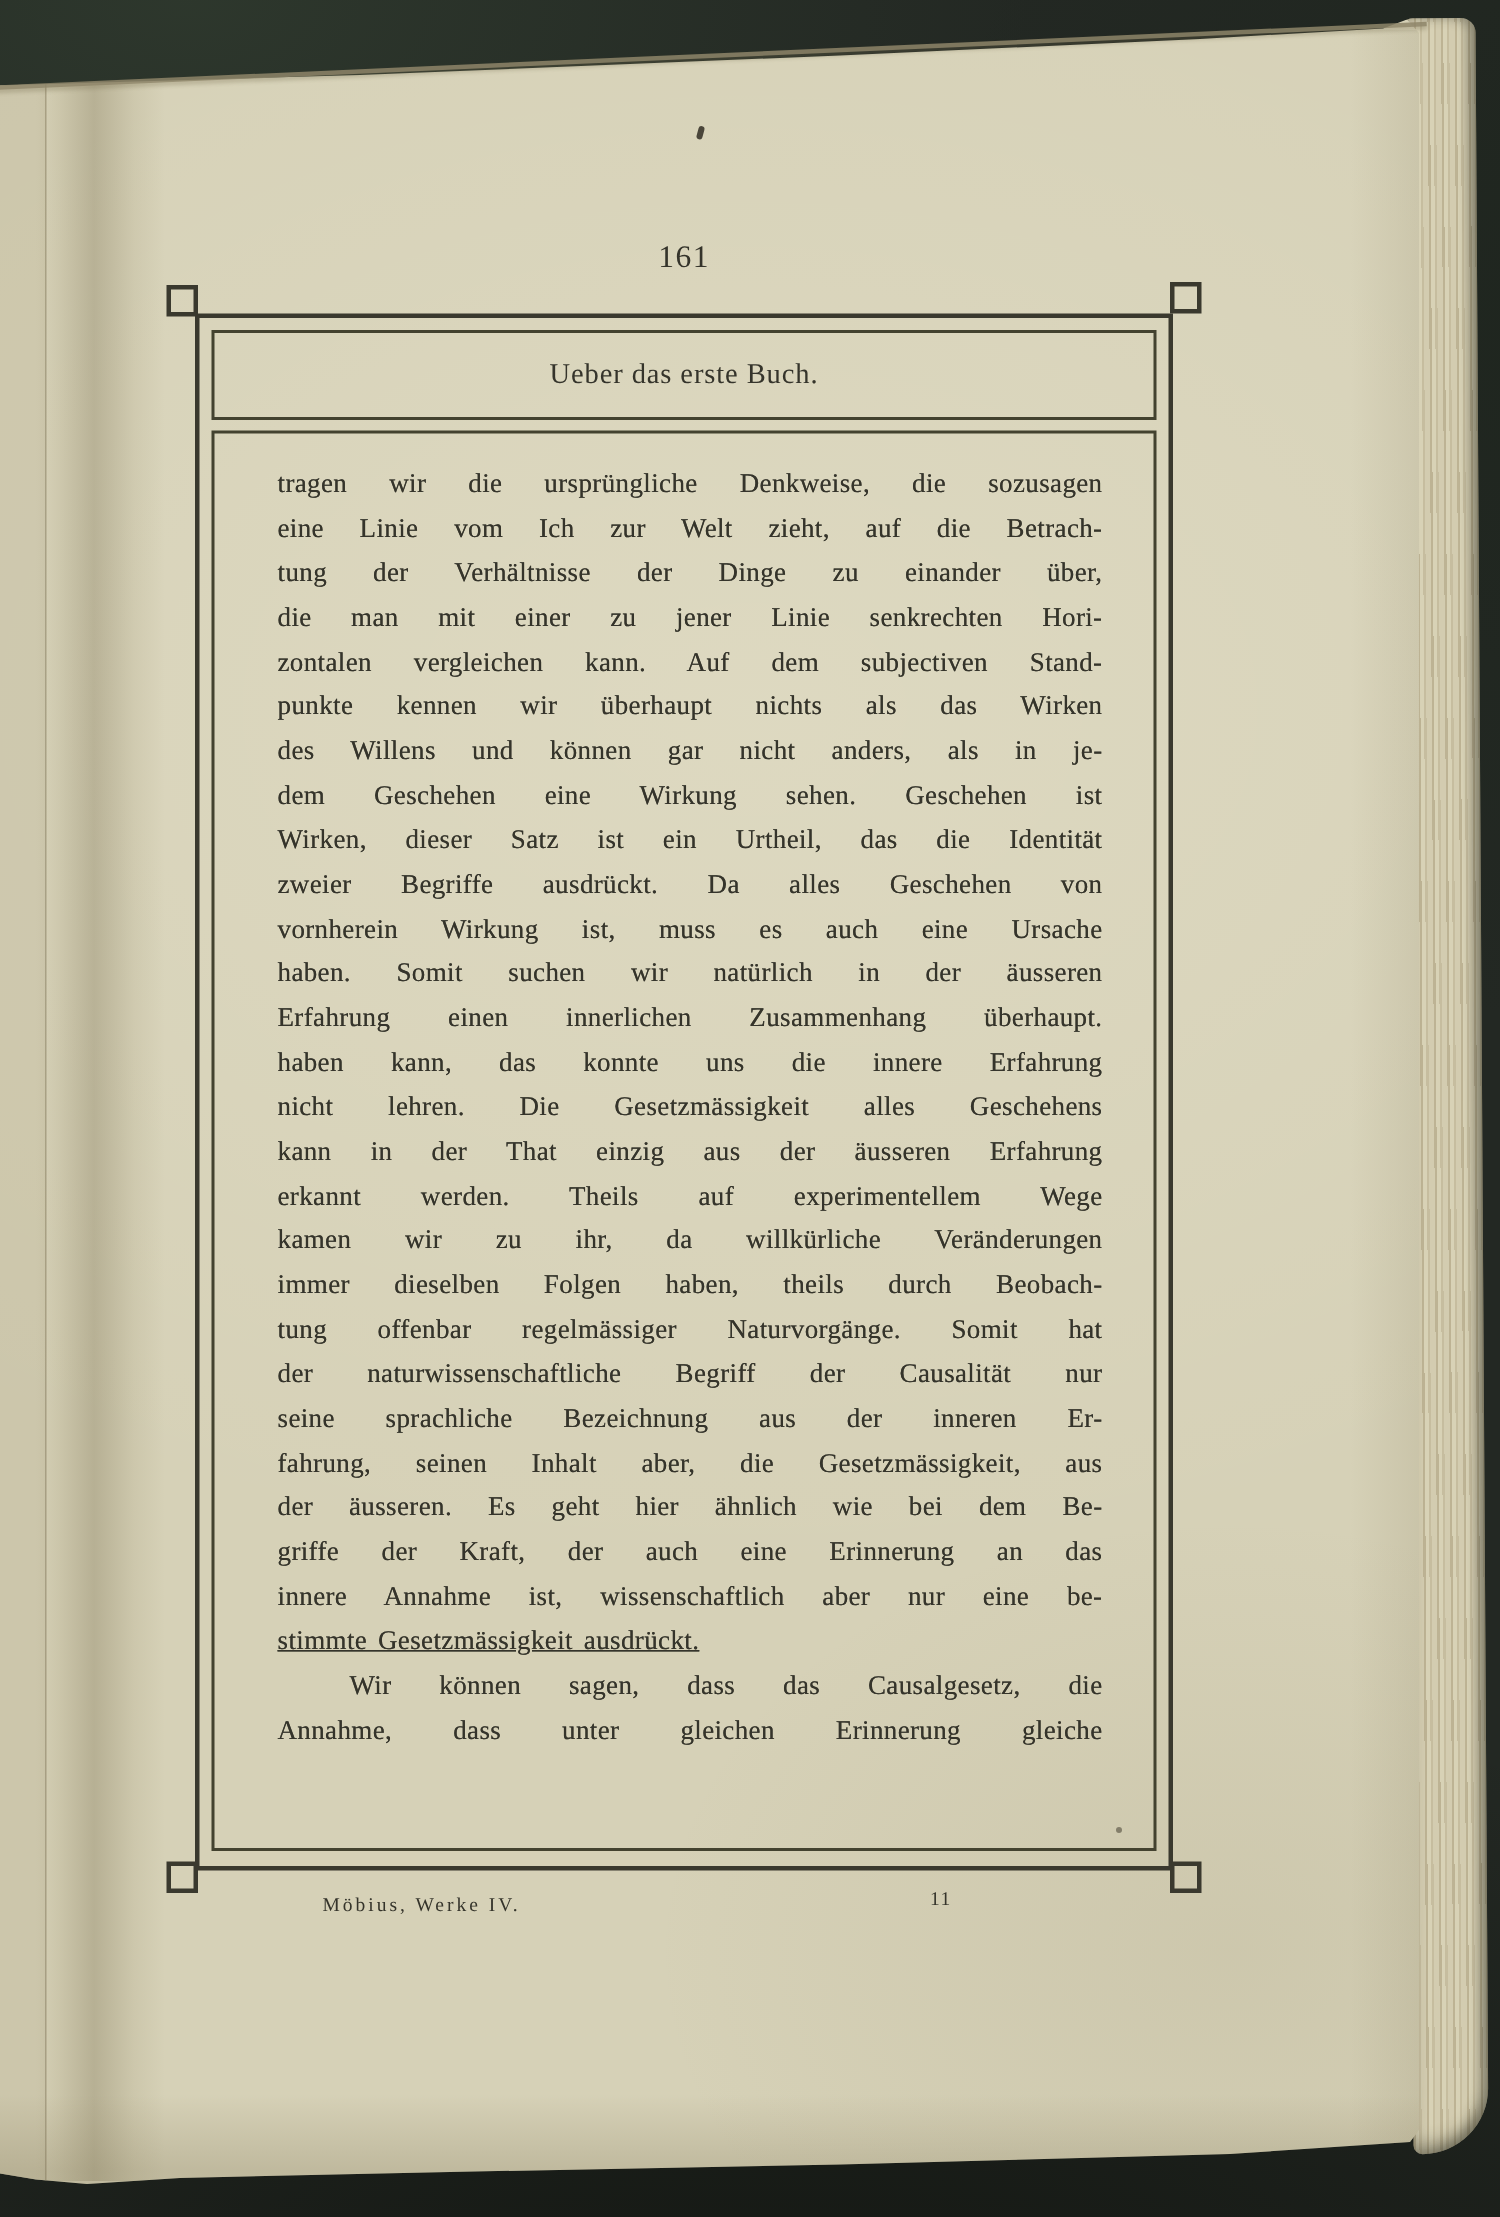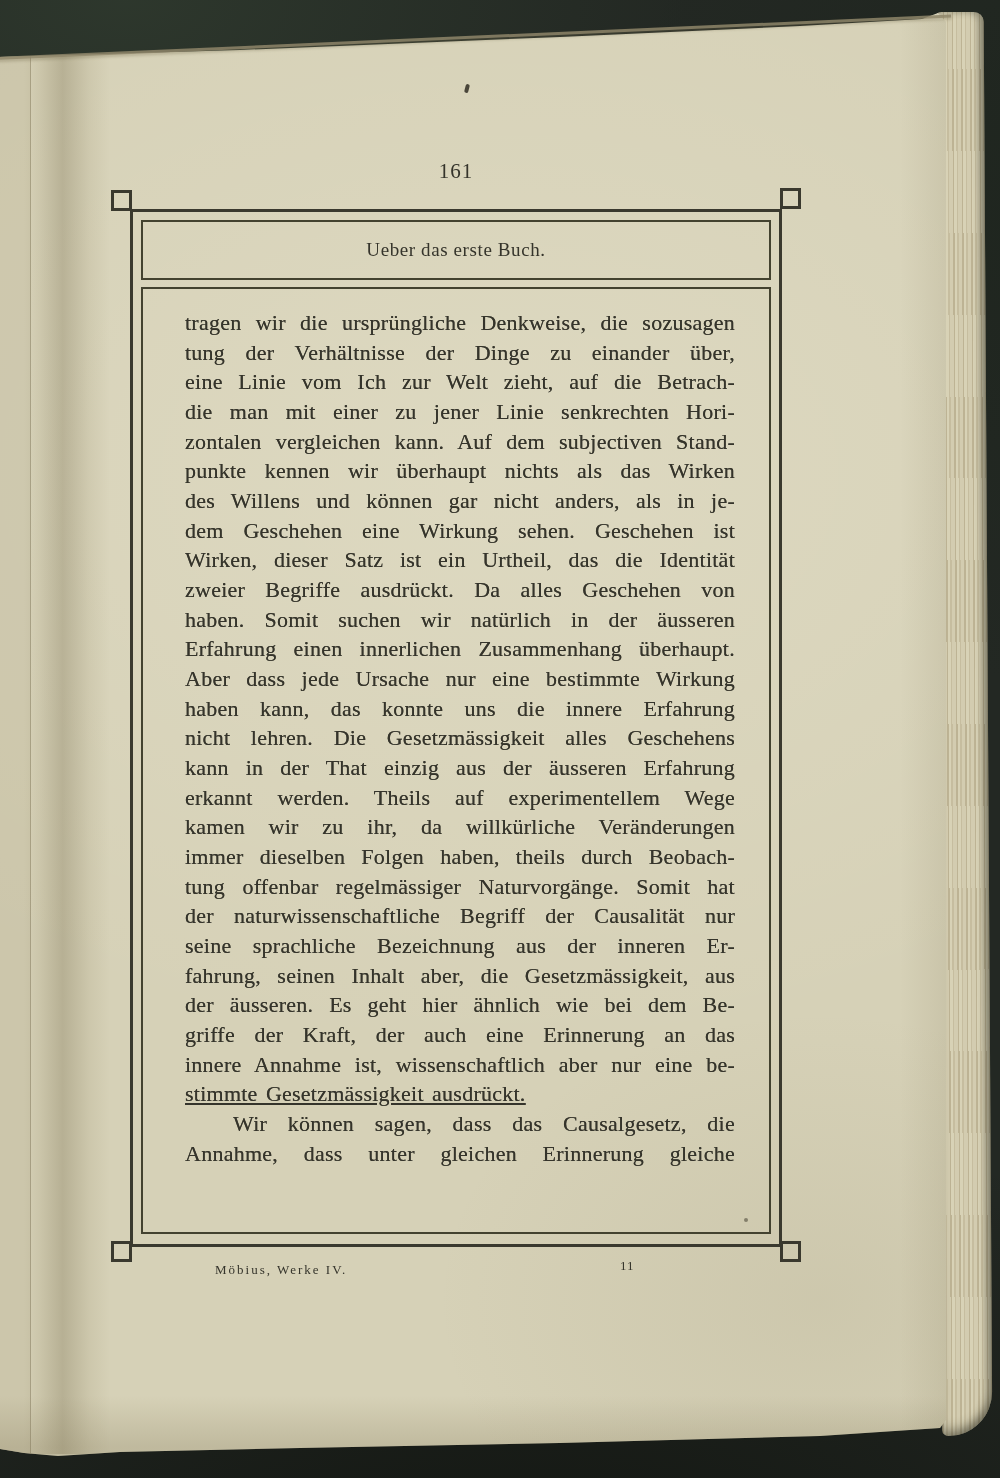--- a/index.html
+++ b/index.html
@@ -79,21 +79,21 @@
     border:2px solid #43422f;box-sizing:border-box;
     display:flex;align-items:center;justify-content:center;
   }
   .header-title{font-size:19px;letter-spacing:.6px;}
   .body-box{
     position:absolute;left:141px;top:287px;width:630px;height:947px;
     border:2px solid #43422f;box-sizing:border-box;
   }
   .text-block{
     position:absolute;left:185px;top:308px;width:550px;
-    font-size:22px;letter-spacing:.25px;word-spacing:2.5px;
+    font-size:18px;letter-spacing:.25px;word-spacing:2.5px;
     text-shadow:0 0 .4px rgba(53,52,43,.8);
   }
   .ln{
     height:29.68px;line-height:29.68px;white-space:normal;
     text-align:justify;text-align-last:justify;
   }
   .ln-end{text-align:left;text-align-last:left;text-decoration:underline;}
   .ln-indent{text-indent:48px;}
   .footer-signature{
     position:absolute;left:215px;top:1262px;font-size:13px;letter-spacing:2px;
@@ -135,32 +135,32 @@
     <div class="corner-square cs-br"></div>
 
     <div class="header-box">
       <span class="header-title ink">Ueber das erste Buch.</span>
     </div>
 
     <div class="body-box"></div>
 
     <div class="text-block ink">
       <div class="ln">tragen wir die ursprüngliche Denkweise, die sozusagen</div>
+      <div class="ln">eine Linie vom Ich zur Welt zieht, auf die Betrach-</div>
       <div class="ln">tung der Verhältnisse der Dinge zu einander über,</div>
-      <div class="ln">eine Linie vom Ich zur Welt zieht, auf die Betrach-</div>
       <div class="ln">die man mit einer zu jener Linie senkrechten Hori-</div>
       <div class="ln">zontalen vergleichen kann. Auf dem subjectiven Stand-</div>
       <div class="ln">punkte kennen wir überhaupt nichts als das Wirken</div>
       <div class="ln">des Willens und können gar nicht anders, als in je-</div>
       <div class="ln">dem Geschehen eine Wirkung sehen. Geschehen ist</div>
       <div class="ln">Wirken, dieser Satz ist ein Urtheil, das die Identität</div>
       <div class="ln">zweier Begriffe ausdrückt. Da alles Geschehen von</div>
+      <div class="ln">vornherein Wirkung ist, muss es auch eine Ursache</div>
       <div class="ln">haben. Somit suchen wir natürlich in der äusseren</div>
       <div class="ln">Erfahrung einen innerlichen Zusammenhang überhaupt.</div>
-      <div class="ln">Aber dass jede Ursache nur eine bestimmte Wirkung</div>
       <div class="ln">haben kann, das konnte uns die innere Erfahrung</div>
       <div class="ln">nicht lehren. Die Gesetzmässigkeit alles Geschehens</div>
       <div class="ln">kann in der That einzig aus der äusseren Erfahrung</div>
       <div class="ln">erkannt werden. Theils auf experimentellem Wege</div>
       <div class="ln">kamen wir zu ihr, da willkürliche Veränderungen</div>
       <div class="ln">immer dieselben Folgen haben, theils durch Beobach-</div>
       <div class="ln">tung offenbar regelmässiger Naturvorgänge. Somit hat</div>
       <div class="ln">der naturwissenschaftliche Begriff der Causalität nur</div>
       <div class="ln">seine sprachliche Bezeichnung aus der inneren Er-</div>
       <div class="ln">fahrung, seinen Inhalt aber, die Gesetzmässigkeit, aus</div>

